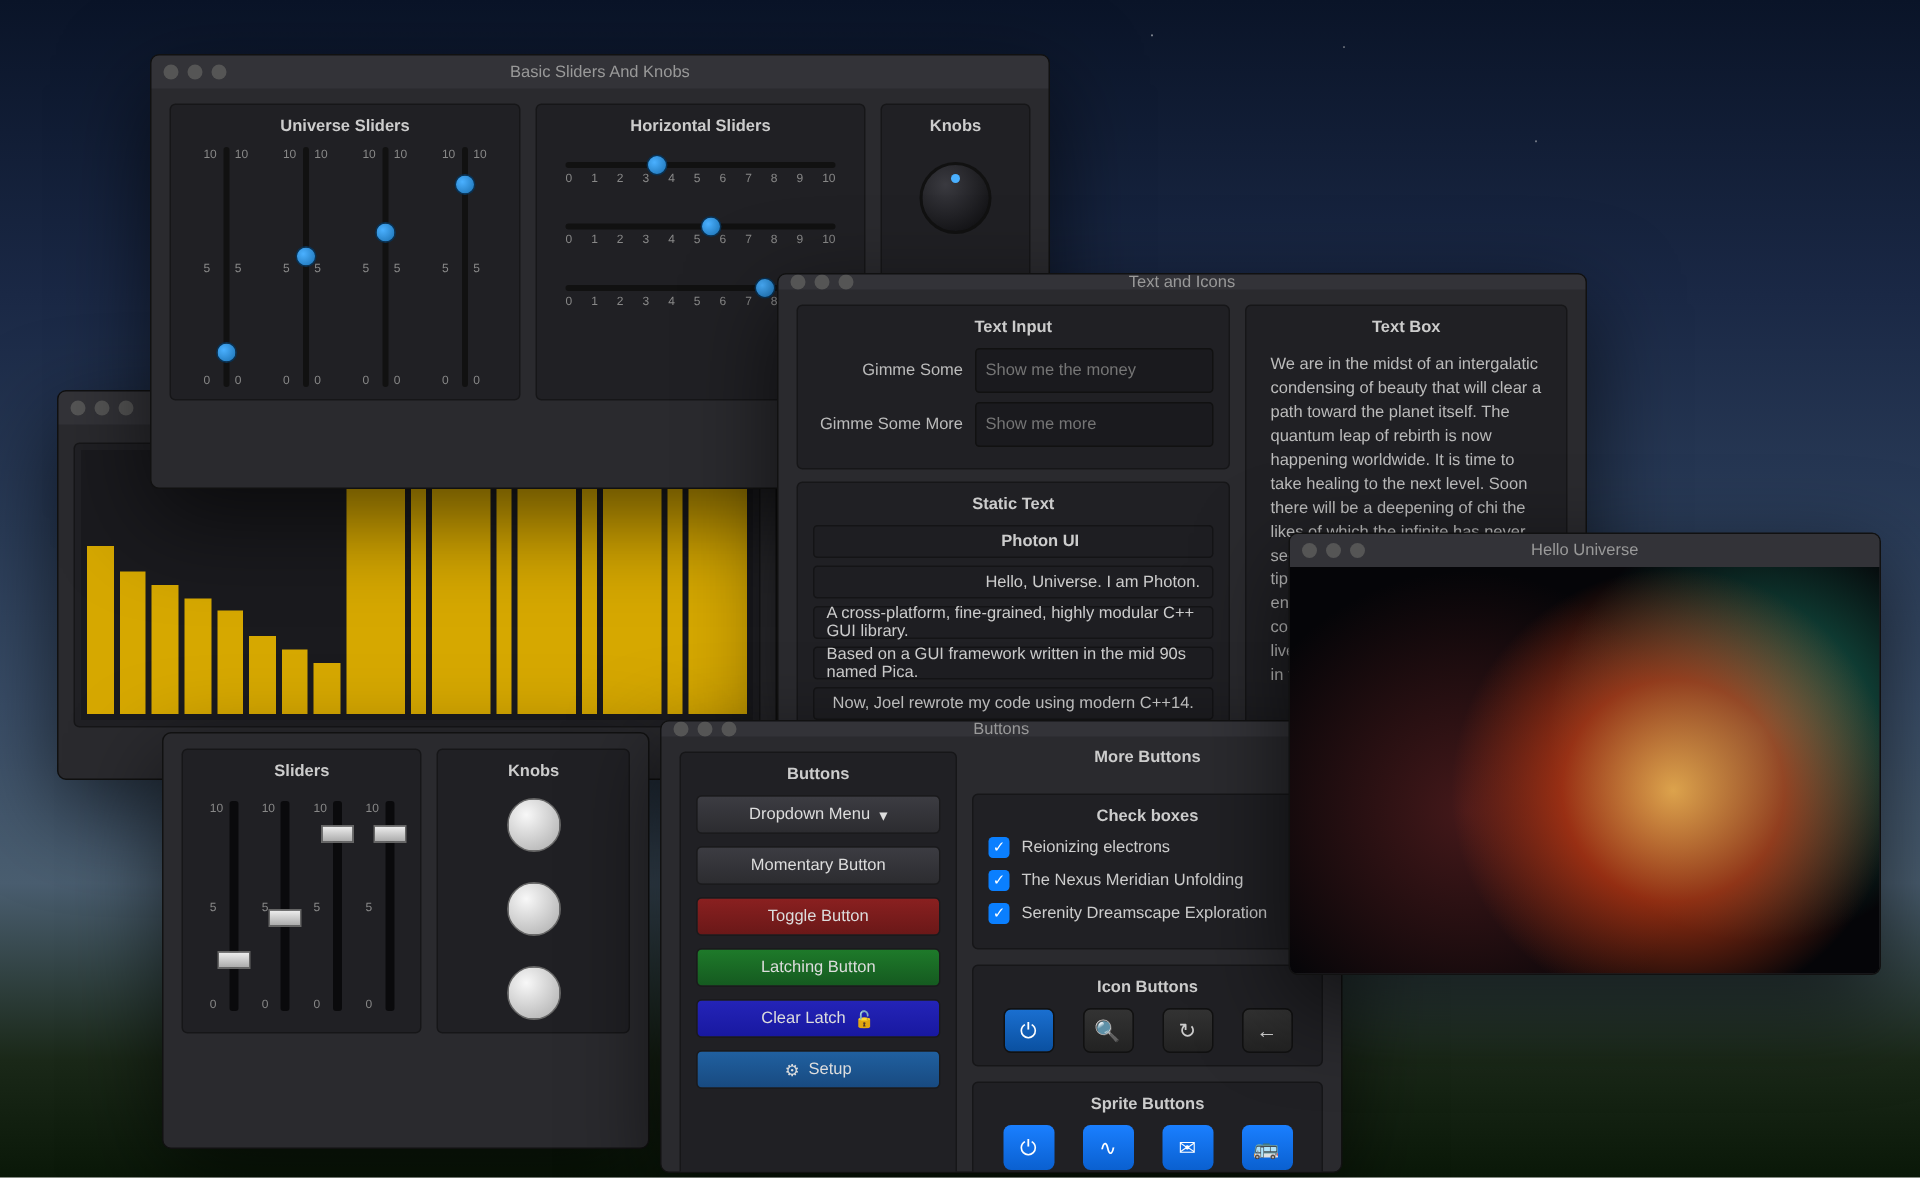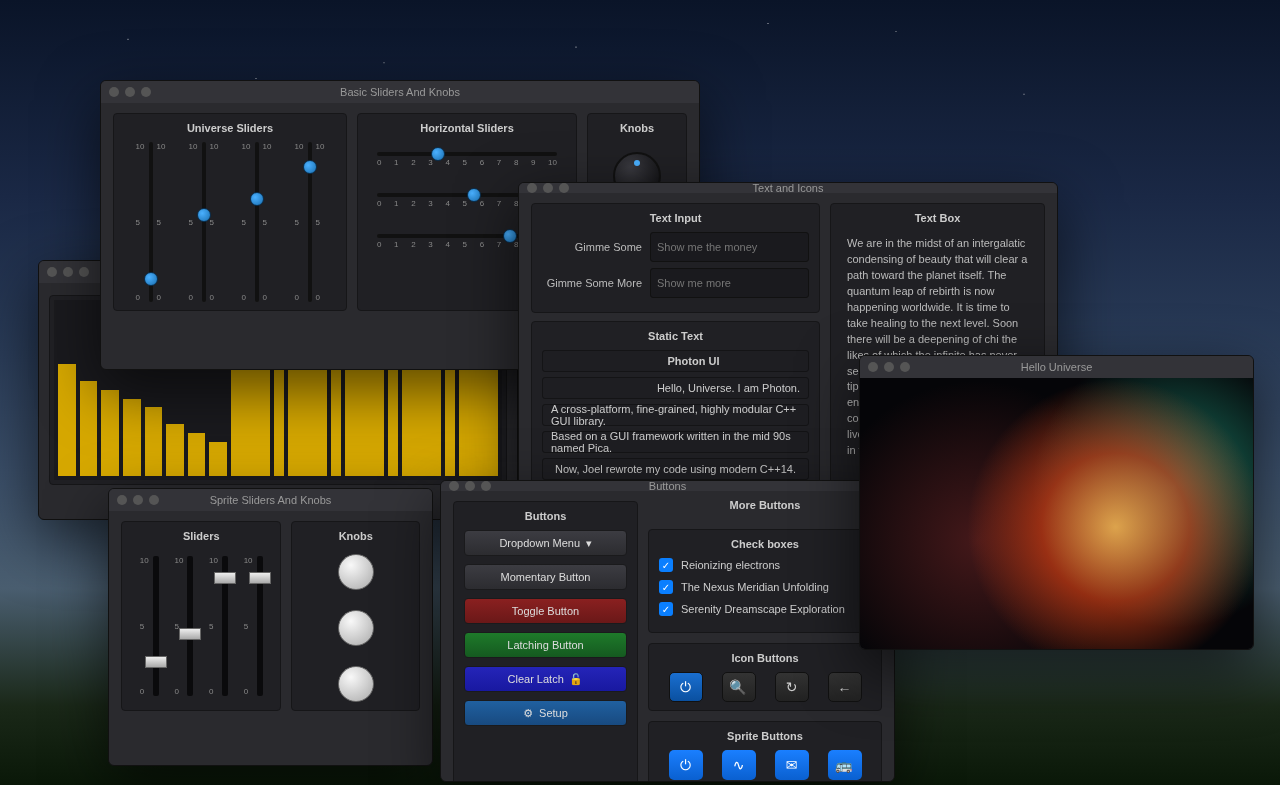--- a/index.html
+++ b/index.html
@@ -194,21 +194,21 @@
         <div class="bar" style="height:100%; width:40px;"></div>
         <div class="bar" style="height:100%; width:10px;"></div>
         <div class="bar" style="height:100%; width:40px;"></div>
         <div class="bar" style="height:100%; width:10px;"></div>
         <div class="bar" style="height:100%; width:40px;"></div>
       </div>
     </div>
   </div>
 </div>
 
-<div class="window" style="left:100px; top:36px; width:600px; height:290px;margin-top:44px;">
+<div class="window" style="left:100px; top:36px; width:600px; height:290px;">
   <div class="titlebar">
     <div class="traffic">
       <div class="dot"></div>
       <div class="dot"></div>
       <div class="dot"></div>
     </div>
     <div class="ttl">Basic Sliders And Knobs</div>
   </div>
   <div class="body">
     <div class="panel" style="flex:1;">
@@ -336,28 +336,20 @@
       </div>
     </div>
     <div class="panel" style="width:100px; display:flex; flex-direction:column; align-items:center;">
       <div class="panel-title">Knobs</div>
       <div class="knob" style="margin-top:10px;"></div>
     </div>
   </div>
 </div>
 
 <div class="window" style="left:108px; top:488px; width:325px; height:278px;">
-  <div class="titlebar">
-    <div class="traffic">
-      <div class="dot"></div>
-      <div class="dot"></div>
-      <div class="dot"></div>
-    </div>
-    <div class="ttl">Sprite Sliders And Knobs</div>
-  </div>
   <div class="body">
     <div class="panel" style="flex:1.3;">
       <div class="panel-title">Sliders</div>
       <div style="display:flex; justify-content:space-around; padding-top:6px;">
         <div class="sprite-vslider">
           <div class="ticks" style="height:140px;">
               <span>10</span>
               <span>5</span>
               <span>0</span>
             </div>

